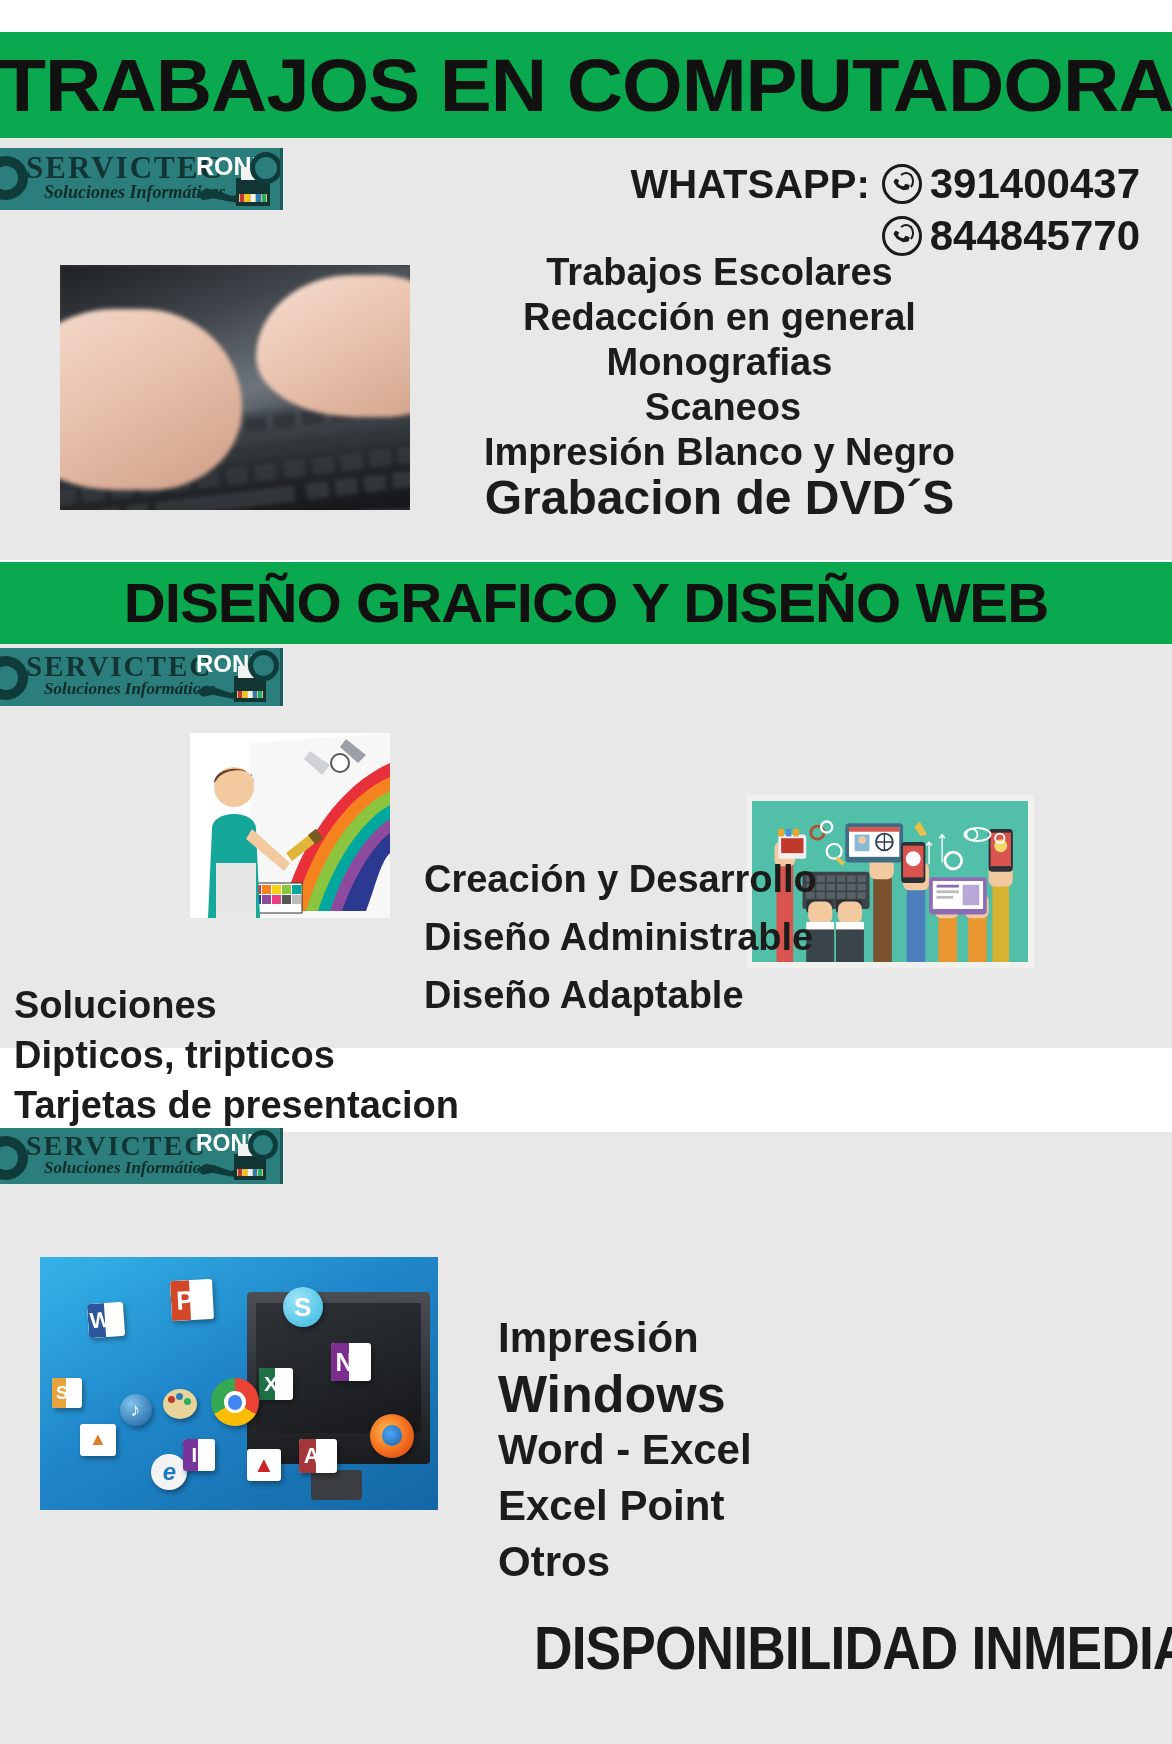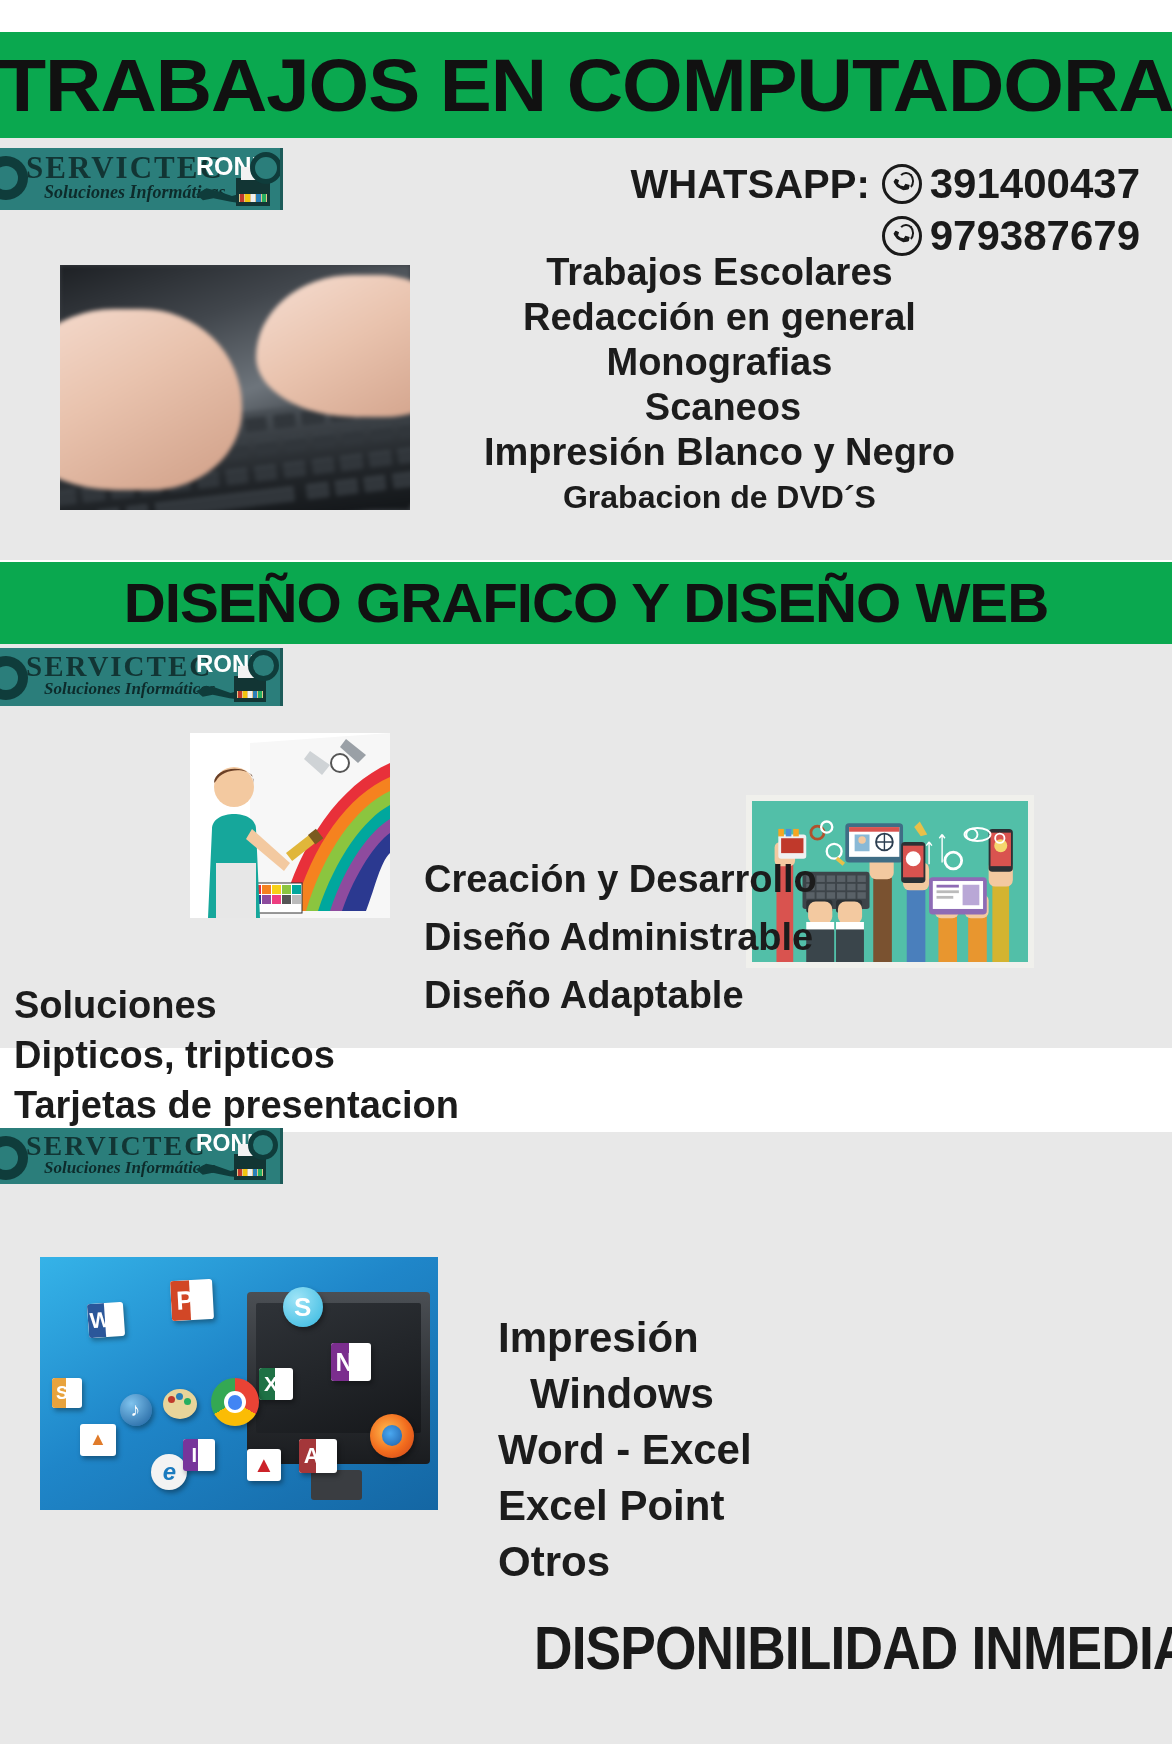--- a/index.html
+++ b/index.html
@@ -239,31 +239,31 @@
   </div>
 
   <div style="position:absolute;left:500px;top:160px;width:640px;">
     <div class="wa-line">
       <span style="font-size:40px;font-weight:bold;color:#1a1a1a;margin-right:12px;">WHATSAPP:</span>
       <span class="wa-ico" style="width:34px;height:34px;margin-right:8px;"></span>
       <span style="font-size:42px;font-weight:bold;color:#1a1a1a;">391400437</span>
     </div>
     <div class="wa-line" style="margin-top:4px;">
       <span class="wa-ico" style="width:34px;height:34px;margin-right:8px;"></span>
-      <span style="font-size:42px;font-weight:bold;color:#1a1a1a;">979387679</span>
+      <span style="font-size:42px;font-weight:bold;color:#1a1a1a;">844845770</span>
     </div>
   </div>
 
   <div style="position:absolute;left:484px;top:250px;text-align:center;">
     <div class="list-line" style="font-size:38px;line-height:45px;">Trabajos Escolares</div>
     <div class="list-line" style="font-size:38px;line-height:45px;">Redacción en general</div>
     <div class="list-line" style="font-size:38px;line-height:45px;">Monografias</div>
     <div class="list-line" style="font-size:38px;line-height:45px;margin-left:7px;">Scaneos</div>
     <div class="list-line" style="font-size:38px;line-height:45px;">Impresión Blanco y Negro</div>
-    <div class="list-line" style="font-size:32px;line-height:45px;">Grabacion de DVD´S</div>
+    <div class="list-line" style="font-size:48px;line-height:45px;">Grabacion de DVD´S</div>
   </div>
 
   <div class="green-bar" style="top:562px;height:82px;">
     <div class="bar-text" style="font-size:56px;">DISEÑO GRAFICO Y DISEÑO WEB</div>
   </div>
 
   <div class="grey-panel" style="top:644px;height:404px;"></div>
 
   <div class="logo" style="left:0;top:648px;width:280px;height:58px;">
     <div class="cog"></div>
@@ -507,21 +507,21 @@
       <div class="tab" style="background:#e8a33d;"></div>
       <div class="ltr" style="color:#ffffff;font-size:18px;margin-right:10px;">S</div>
     </div>
     <div class="ic" style="left:10%;top:66%;width:36px;height:32px;background:#ffffff;">
       <span style="font-size:18px;color:#e07b2a;">▲</span>
     </div>
   </div>
 
   <div style="position:absolute;left:498px;top:1310px;">
     <div class="list-line" style="font-size:42px;line-height:56px;">Impresión</div>
-    <div class="list-line" style="font-size:42px;line-height:56px;margin-left:32px;">Windows</div>
+    <div class="list-line" style="font-size:52px;line-height:56px;">Windows</div>
     <div class="list-line" style="font-size:42px;line-height:56px;">Word - Excel</div>
     <div class="list-line" style="font-size:42px;line-height:56px;">Excel Point</div>
     <div class="list-line" style="font-size:42px;line-height:56px;">Otros</div>
   </div>
 
   <div class="bottom-slogan" style="left:534px;top:1612px;font-size:62px;">DISPONIBILIDAD INMEDIATA</div>
 
 </div>
 
 </body></html>

